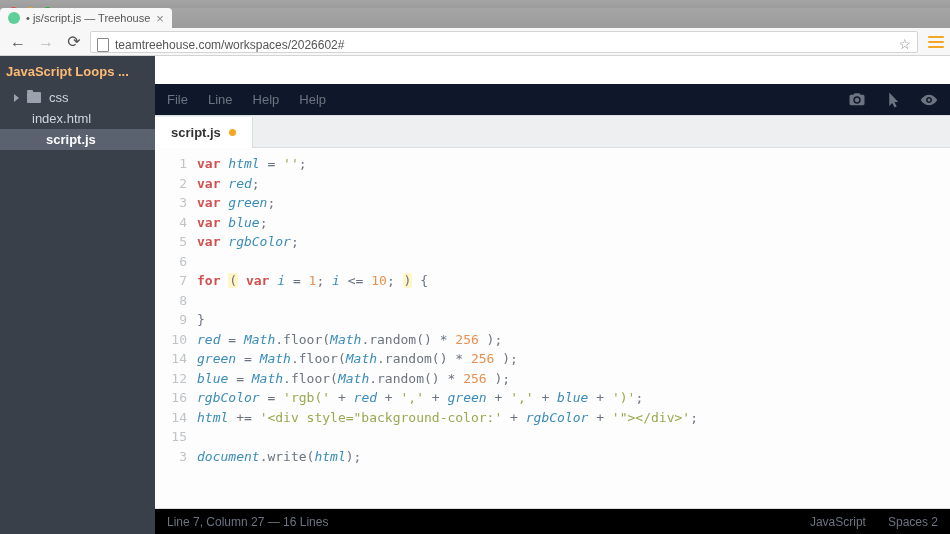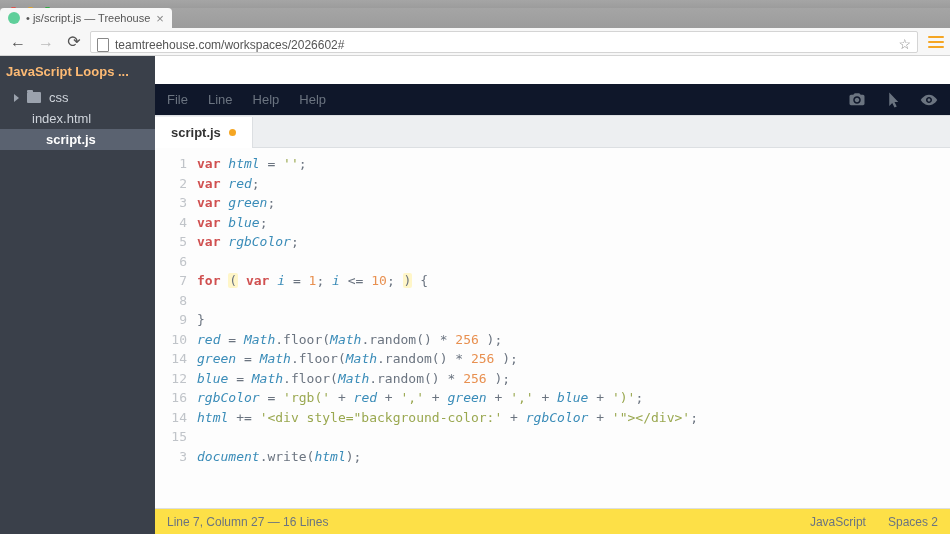--- a/index.html
+++ b/index.html
@@ -57,21 +57,21 @@
     .code { flex: 1; white-space: pre; color: #6b7480; }
     .code > div { height: 19.5px; }
     
     
     .kw { color: #d05050; font-weight: bold; }      
     .var { color: #3a8cb8; font-style: italic; }     
     .num { color: #e89050; }     
     .str { color: #9aa850; }
     .paren-hl { background: #fff6c8; border-radius: 2px; padding: 0 1px; }
     
-    .statusbar { height: 26px; background: #fde047; border-top: 1px solid #dcdfe2; display: flex; align-items: center; padding: 0 12px; font-size: 12px; color: #6b7480; }
+    .statusbar { height: 26px; background: #000000; border-top: 1px solid #dcdfe2; display: flex; align-items: center; padding: 0 12px; font-size: 12px; color: #6b7480; }
     .statusbar .right { margin-left: auto; display: flex; gap: 22px; }
   </style>
 </head>
 <body>
 
 <div class="browser-chrome">
   <div class="titlebar">
     <div class="traffic-light tl-red"></div>
     <div class="traffic-light tl-yellow"></div>
     <div class="traffic-light tl-green"></div>

